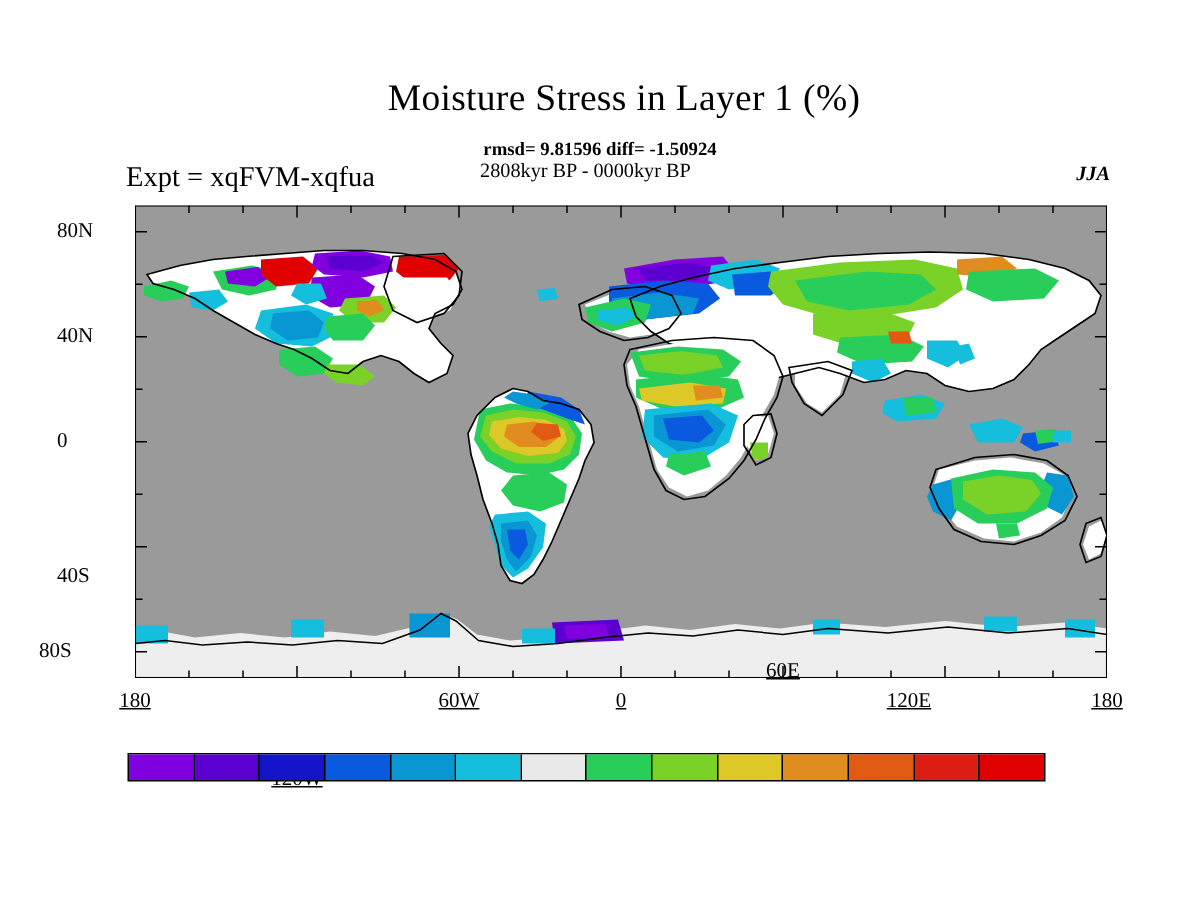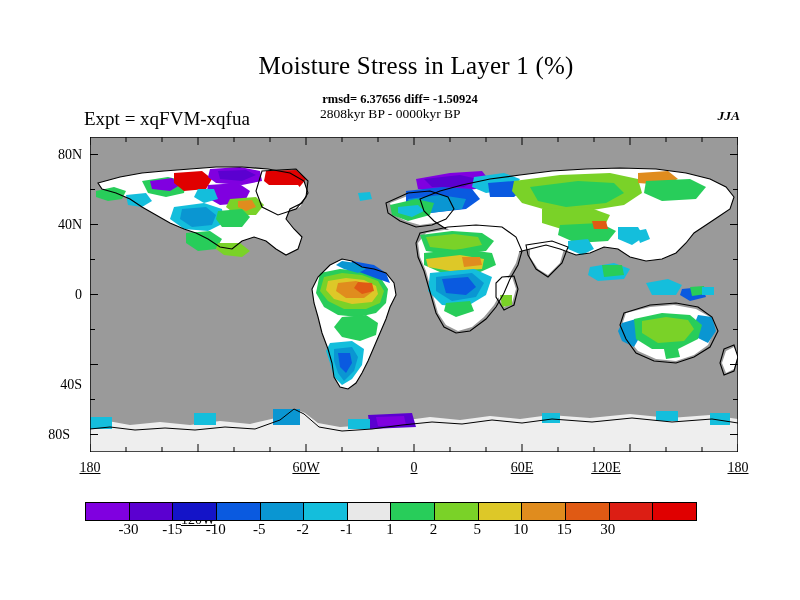--- a/index.html
+++ b/index.html
@@ -79,21 +79,21 @@
     position: absolute;
     font-size: 14px;
     text-align: center;
     transform: translateX(-50%);
     white-space: nowrap;
     text-decoration: underline;
   }
   .ytick-label {
     position: absolute;
     font-size: 14px;
-    text-align: right;
+    text-align: left;
     transform: translateY(-50%);
     white-space: nowrap;
   }
 
   
   #colorbar {
     position: absolute;
     left: 85px;
     top: 502px;
     width: 610px;
@@ -117,21 +117,21 @@
     transform: translateX(-50%);
     white-space: nowrap;
   }
 </style>
 </head>
 <body>
 
 <div id="figure">
 
   <div id="title">Moisture Stress in Layer 1 (%)</div>
-  <div id="stats-line">rmsd= 6.37656 diff= -1.50924</div>
+  <div id="stats-line">rmsd= 9.81596 diff= -1.50924</div>
   <div id="period-line">2808kyr BP - 0000kyr BP</div>
   <div id="expt-label">Expt = xqFVM-xqfua</div>
   <div id="season-label">JJA</div>
 
   <div id="map-wrap">
     <svg id="map-svg" width="648" height="315" viewBox="0 0 648 315">
       <defs>
         <clipPath id="plotclip">
             <rect x="0" y="0" width="648" height="315"></rect>
           </clipPath>
@@ -321,21 +321,21 @@
 
       <rect x="0" y="0" width="648" height="315" fill="none" stroke="#000" stroke-width="1.4"></rect>
     </svg>
   </div>
 
   <div id="xticks">
       <div class="xtick-label" style="left: 90px; top: 460px;">180</div>
       <div class="xtick-label" style="left: 198px; top: 464px; margin-top: 48px;">120W</div>
       <div class="xtick-label" style="left: 306px; top: 460px;">60W</div>
       <div class="xtick-label" style="left: 414px; top: 460px;">0</div>
-      <div class="xtick-label" style="left: 522px; top: 460px;">60E</div>
+      <div class="xtick-label" style="left: 522px; top: 440px;">60E</div>
       <div class="xtick-label" style="left: 606px; top: 460px;">120E</div>
       <div class="xtick-label" style="left: 738px; top: 460px;">180</div>
     </div>
 
   <div id="yticks">
       <div class="ytick-label" style="left: 38px; width: 44px; top: 154.5px;">80N</div>
       <div class="ytick-label" style="left: 38px; width: 44px; top: 224.5px;">40N</div>
       <div class="ytick-label" style="left: 38px; width: 44px; top: 294.5px;">0</div>
       <div class="ytick-label" style="left: 38px; width: 44px; top: 385px;">40S</div>
       <div class="ytick-label" style="left: 26px; width: 44px; top: 434.5px;">80S</div>
@@ -350,28 +350,14 @@
       <div class="cb-cell" style="background: rgb(20, 190, 220); border-left: 1px solid rgb(0, 0, 0);"></div>
       <div class="cb-cell" style="background: rgb(232, 232, 232); border-left: 1px solid rgb(0, 0, 0);"></div>
       <div class="cb-cell" style="background: rgb(40, 205, 90); border-left: 1px solid rgb(0, 0, 0);"></div>
       <div class="cb-cell" style="background: rgb(122, 210, 40); border-left: 1px solid rgb(0, 0, 0);"></div>
       <div class="cb-cell" style="background: rgb(221, 200, 40); border-left: 1px solid rgb(0, 0, 0);"></div>
       <div class="cb-cell" style="background: rgb(224, 140, 30); border-left: 1px solid rgb(0, 0, 0);"></div>
       <div class="cb-cell" style="background: rgb(224, 90, 20); border-left: 1px solid rgb(0, 0, 0);"></div>
       <div class="cb-cell" style="background: rgb(220, 30, 20); border-left: 1px solid rgb(0, 0, 0);"></div>
       <div class="cb-cell" style="background: rgb(224, 0, 0); border-left: 1px solid rgb(0, 0, 0);"></div>
     </div>
-  <div id="colorbar-labels">
-      <div class="cb-label" style="left: 43.5714px;">-30</div>
-      <div class="cb-label" style="left: 87.1429px;">-15</div>
-      <div class="cb-label" style="left: 130.714px;">-10</div>
-      <div class="cb-label" style="left: 174.286px;">-5</div>
-      <div class="cb-label" style="left: 217.857px;">-2</div>
-      <div class="cb-label" style="left: 261.429px;">-1</div>
-      <div class="cb-label" style="left: 305px;">1</div>
-      <div class="cb-label" style="left: 348.571px;">2</div>
-      <div class="cb-label" style="left: 392.143px;">5</div>
-      <div class="cb-label" style="left: 435.714px;">10</div>
-      <div class="cb-label" style="left: 479.286px;">15</div>
-      <div class="cb-label" style="left: 522.857px;">30</div>
-    </div>
 
 </div>
 
 </body></html>

